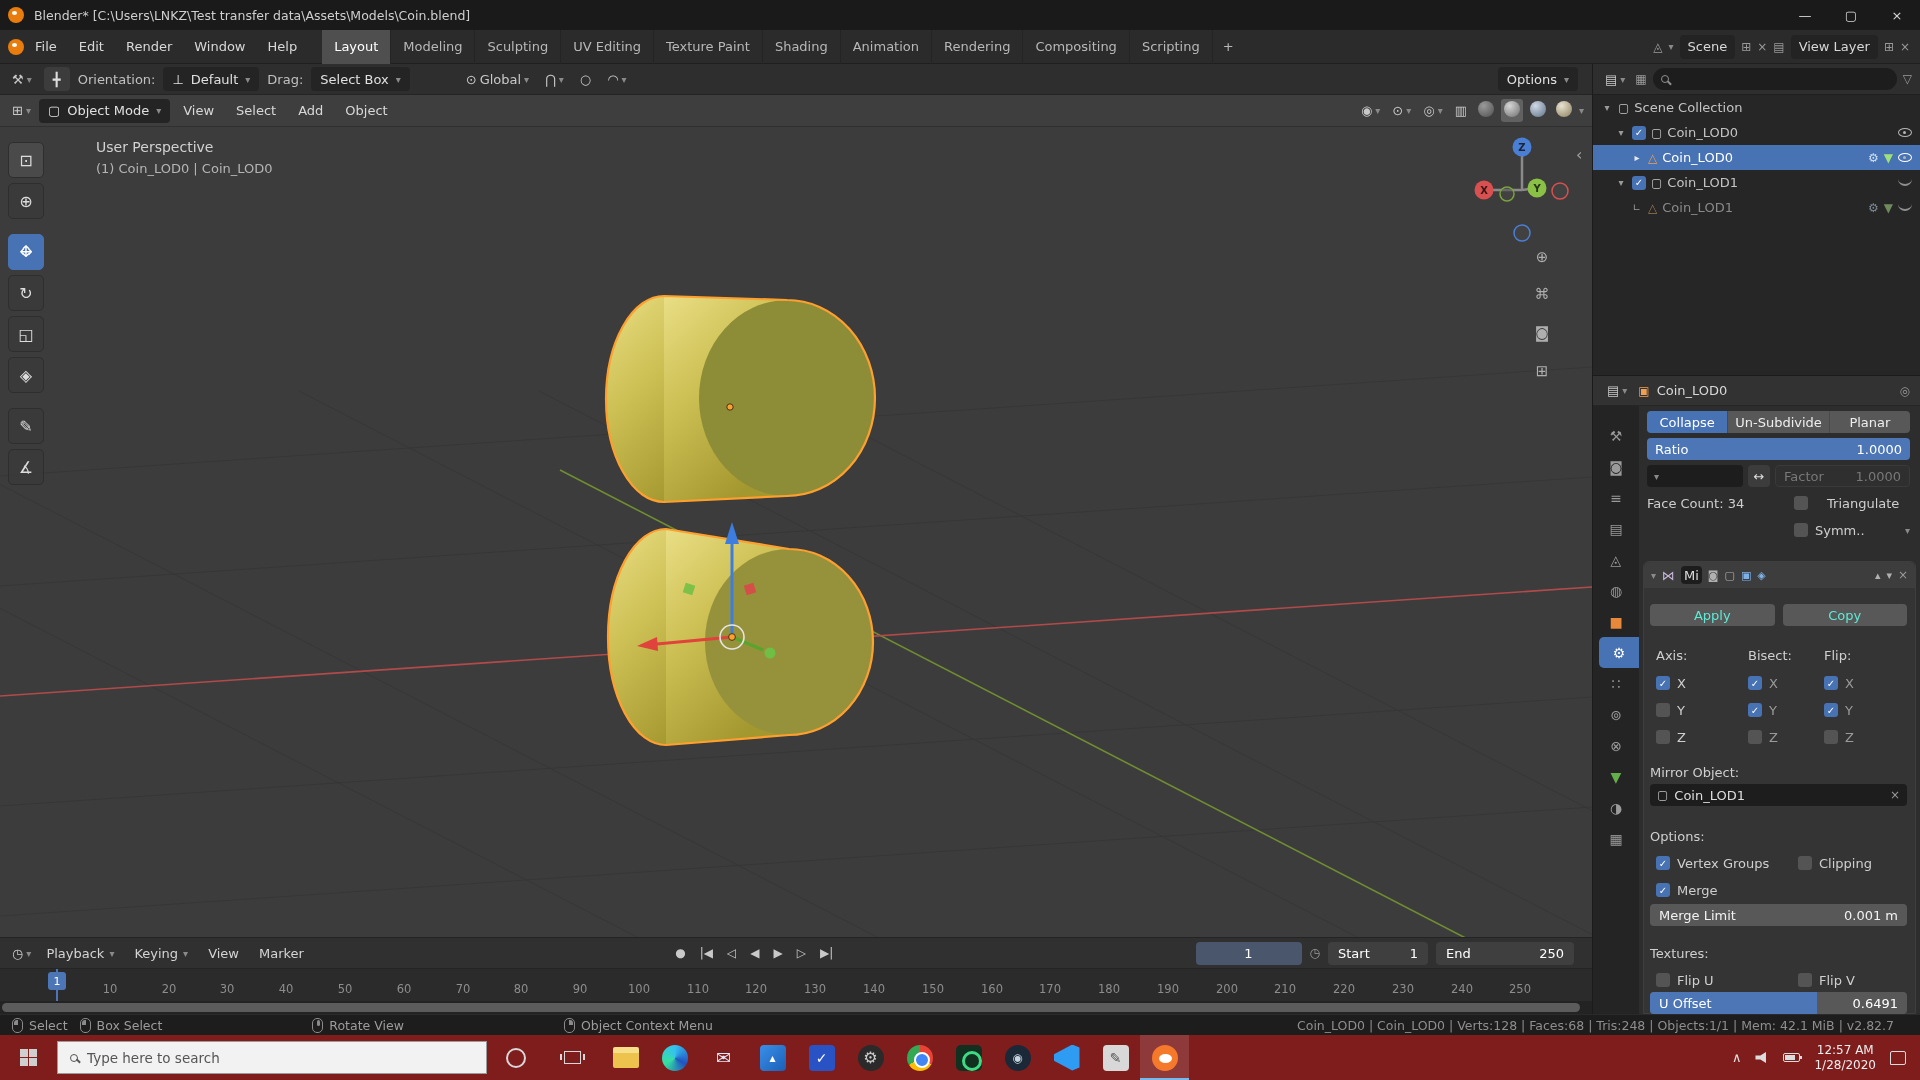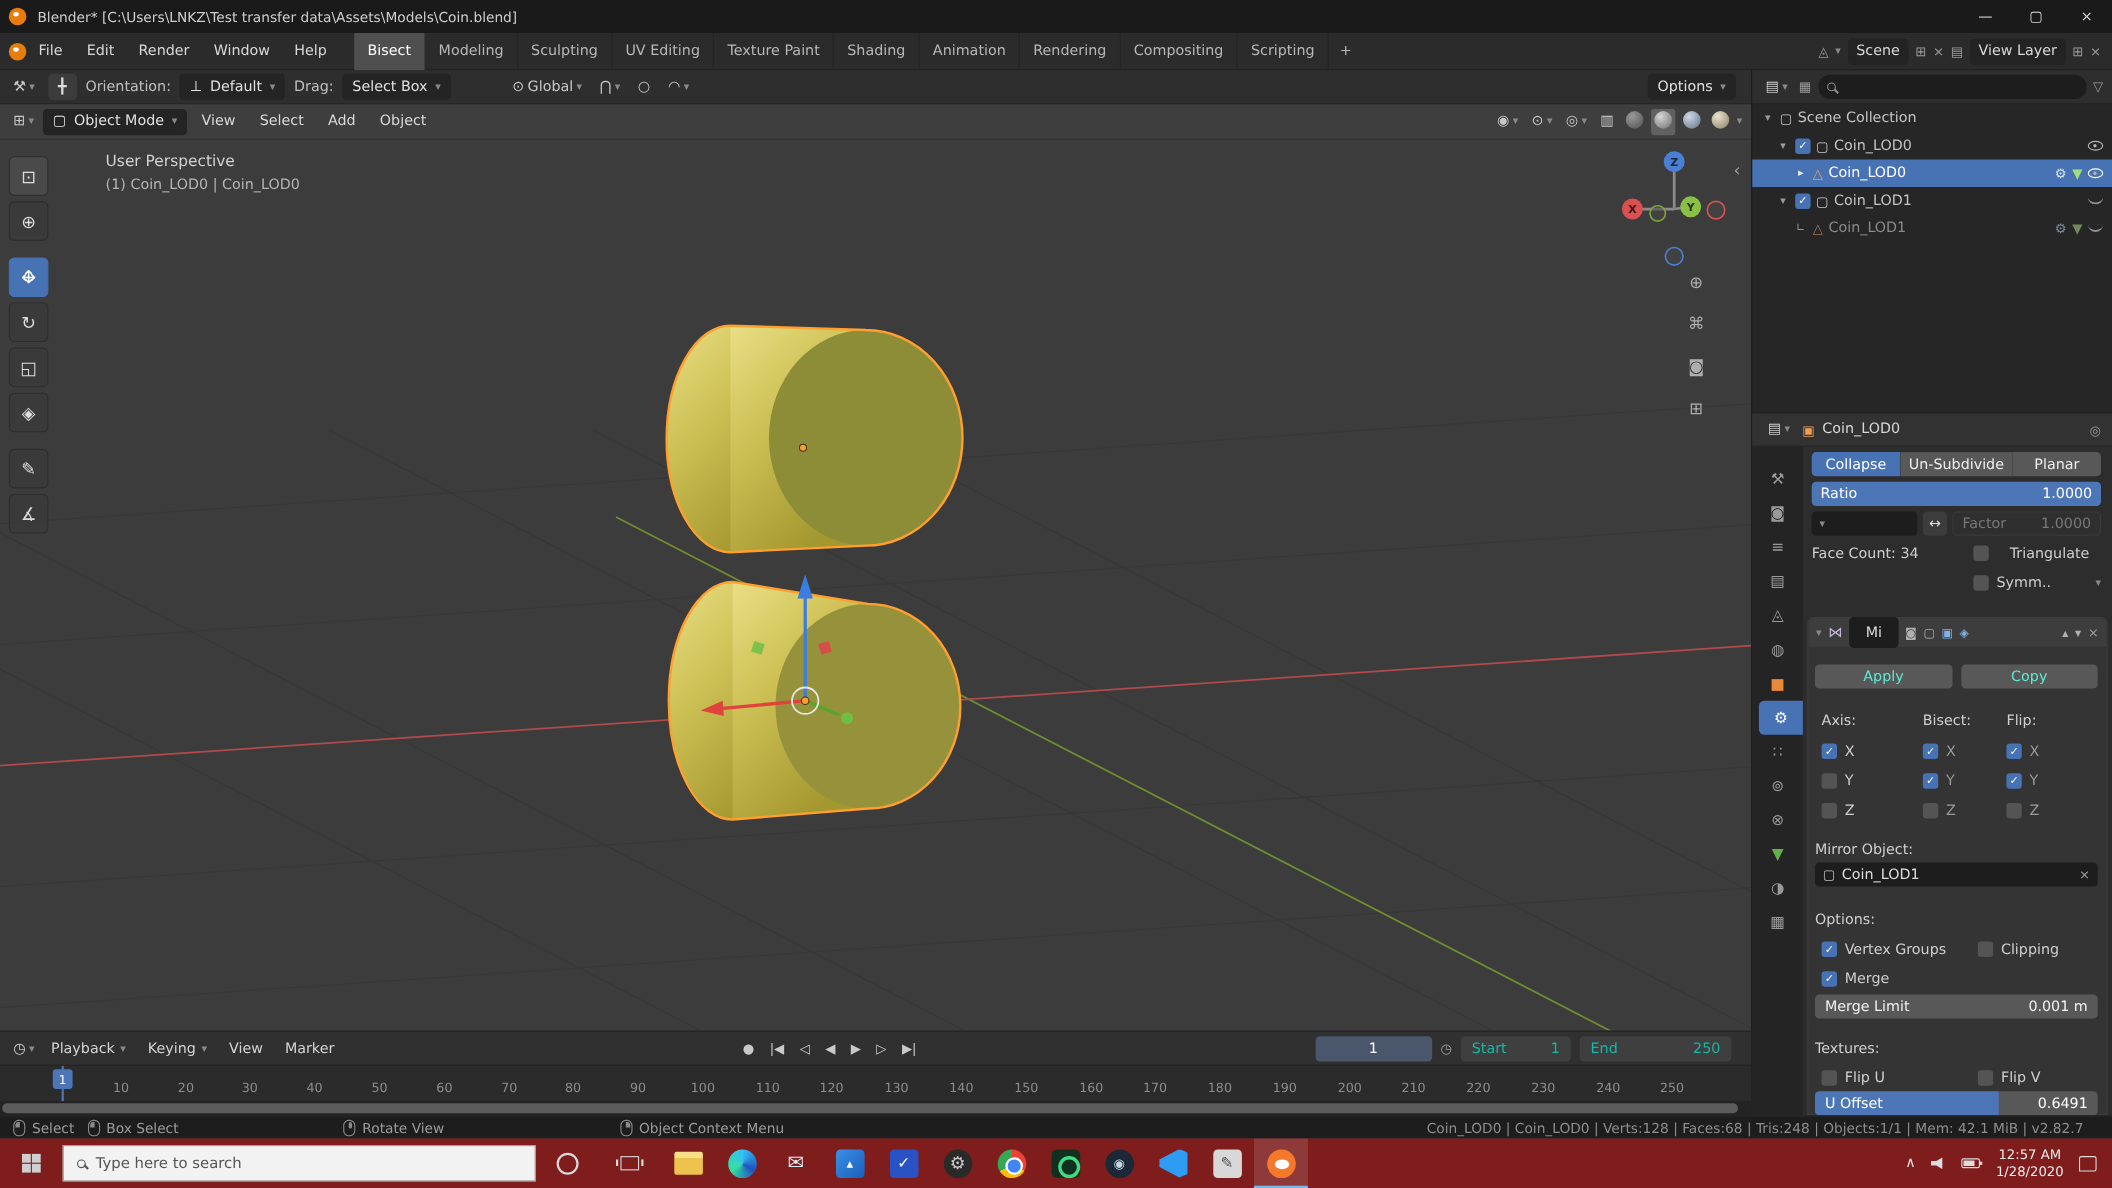--- a/index.html
+++ b/index.html
@@ -114,21 +114,21 @@
   .uoffset::before { content:""; position:absolute; left:0; top:0; bottom:0; width:65%; background:#4c76b5; }
   .uoffset span { position:relative; }
 
   
   #timeline { position:absolute; left:0; top:937px; width:1592px; height:77px; background:#303030; border-top:1px solid #242424; }
   #tl-header { height:30px; display:flex; align-items:center; gap:2px; padding:0 8px; }
   .tl-menu { padding:0 9px; color:#d4d4d4; display:flex; gap:5px; align-items:center; }
   #tl-controls { display:flex; align-items:center; gap:14px; margin-left:auto; color:#c9c9c9; font-size:12px; }
   #tl-right { display:flex; align-items:center; gap:8px; margin-left:auto; margin-right:10px; }
   #frame-field { width:106px; height:23px; background:#49566b; border-radius:4px; display:flex; align-items:center; justify-content:center; color:#fff; }
-  .range-field { height:23px; background:#3f3f3f; border-radius:4px; display:flex; align-items:center; justify-content:space-between; padding:0 10px; color:#14b8a6; gap:10px; }
+  .range-field { height:23px; background:#3f3f3f; border-radius:4px; display:flex; align-items:center; justify-content:space-between; padding:0 10px; color:#ffffff; gap:10px; }
   #tl-ruler { position:relative; height:33px; background:#2b2b2b; border-top:1px solid #242424; }
   .tick { position:absolute; bottom:5px; transform:translateX(-50%); color:#8d8d8d; font-size:11.5px; }
   #playhead-line { position:absolute; left:56px; top:0; width:2px; height:33px; background:#4c76b5; }
   #playhead-chip { position:absolute; left:48px; top:3px; width:18px; height:18px; background:#4c76b5; border-radius:3px; color:#fff; font-size:11px; display:flex; align-items:center; justify-content:center; }
   #tl-scroll { position:relative; height:14px; background:#232323; }
   #tl-thumb { position:absolute; left:2px; top:2px; width:1578px; height:9px; background:#5c5c5c; border-radius:5px; }
 
   
   #statusbar { position:absolute; left:0; top:1014px; width:1920px; height:21px; background:#1d1d1d; display:flex; align-items:center; padding:0 12px; border-top:1px solid #2a2a2a; }
   .hint { display:flex; align-items:center; gap:6px; color:#9c9c9c; font-size:12.5px; }
@@ -193,21 +193,21 @@
   </div>
 
   <div id="topbar">
     <span class="blogo"></span>
     <span class="menu-item">File</span>
     <span class="menu-item">Edit</span>
     <span class="menu-item">Render</span>
     <span class="menu-item">Window</span>
     <span class="menu-item">Help</span>
     <div id="workspaces">
-      <span class="wtab active">Bisect</span>
+      <span class="wtab active">Layout</span>
       <span class="wtab">Modeling</span>
       <span class="wtab">Sculpting</span>
       <span class="wtab">UV Editing</span>
       <span class="wtab">Texture Paint</span>
       <span class="wtab">Shading</span>
       <span class="wtab">Animation</span>
       <span class="wtab">Rendering</span>
       <span class="wtab">Compositing</span>
       <span class="wtab">Scripting</span>
       <span class="wtab-plus">+</span>
@@ -485,21 +485,21 @@
           <span class="cb"></span>
           <span class="plabel">Symm..</span>
         </span>
         <span style="margin-left:auto" class="dd-chev">▾</span>
       </div>
 
       <div id="mirror-panel">
         <div id="mirror-header">
           <span class="dd-chev">▾</span>
           <span style="color:#c5b8d8">⋈</span>
-          <span class="darkfield" style="height:28px; padding:0 15px">Mi</span>
+          <span class="darkfield" style="height:18px; padding:0 3px">Mi</span>
           <span class="mtoggle">◙</span>
           <span class="mtoggle">▢</span>
           <span class="mtoggle on">▣</span>
           <span class="mtoggle on">◈</span>
           <span style="margin-left:auto"></span>
           <span class="mtoggle">▴</span>
           <span class="mtoggle">▾</span>
           <span class="mini-ic">×</span>
         </div>
         <div class="mrow" style="top:42px; gap:8px">

